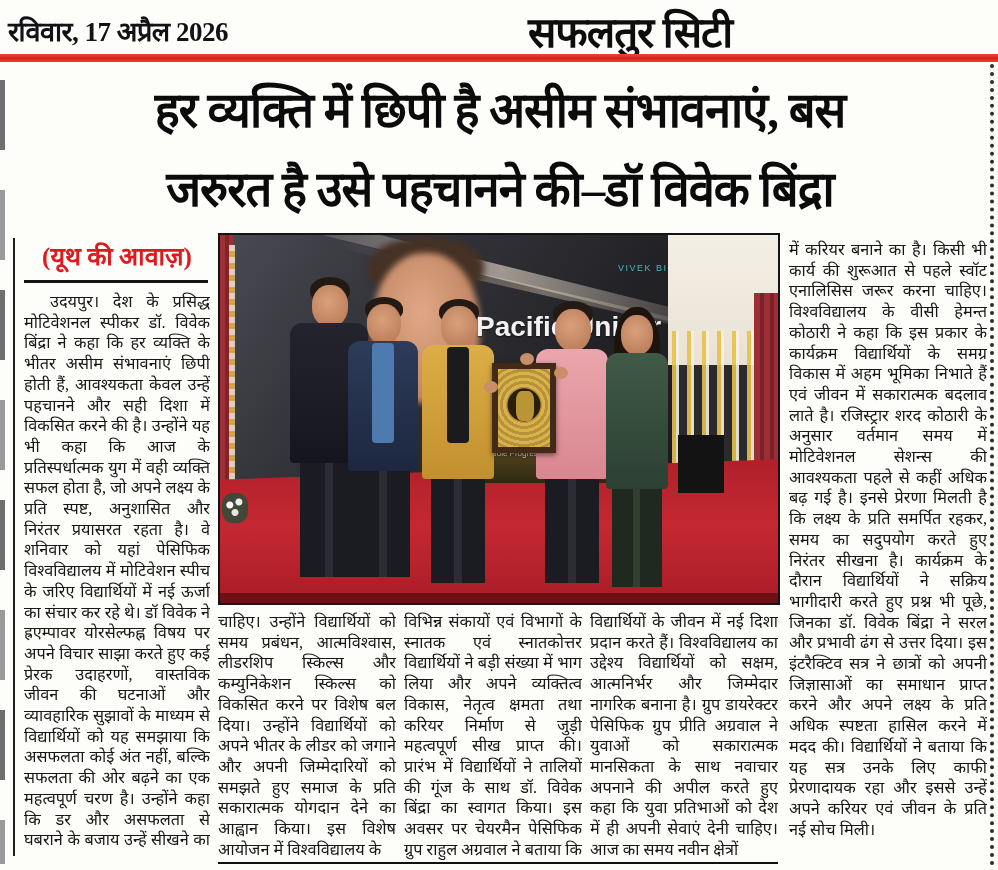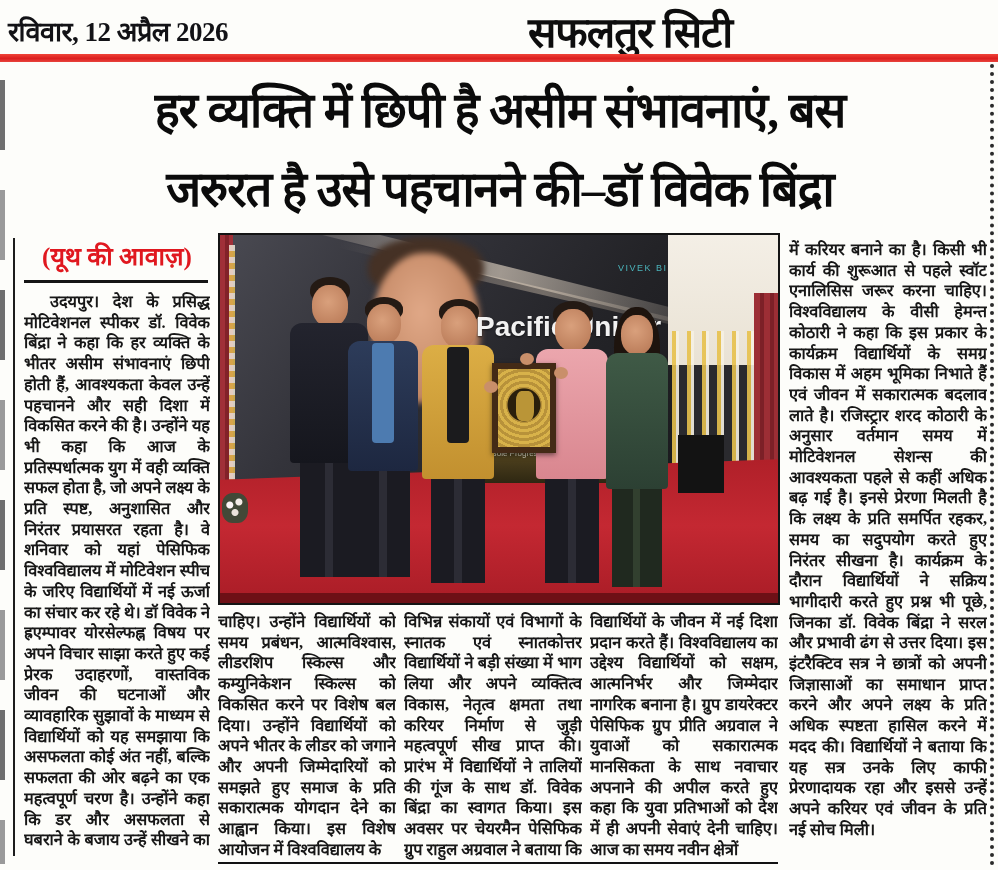--- a/index.html
+++ b/index.html
@@ -54,21 +54,21 @@
   
   .kicker {
     left: 22px; top: 238px; width: 190px;
     text-align: center; font-size: 25px; font-weight: 800; color: #e0181f;
   }
   .kicker-rule { left: 24px; top: 280px; width: 184px; height: 3px; background: #151515; }
 
   .body-col {
     font-size: 16.3px; line-height: 20.7px;
     text-align: justify; text-justify: inter-word;
-    color: #171717; overflow: hidden; font-weight: bold;
+    color: #171717; overflow: hidden;
   }
   .col-1 { left: 24px;  top: 292px; width: 186px; height: 562px; text-indent: 26px; }
   .col-2 { left: 218px; top: 612px; width: 178px; height: 248px; }
   .col-3 { left: 404px; top: 612px; width: 178px; height: 248px; }
   .col-4 { left: 590px; top: 612px; width: 188px; height: 248px; }
   .col-5 { left: 789px; top: 240px; width: 198px; height: 620px; }
 
   
   .photo {
     left: 218px; top: 233px; width: 562px; height: 372px;
@@ -149,21 +149,21 @@
       radial-gradient(circle at 50% 46%, #2a1f0c 0 16px, rgba(0,0,0,0) 17px),
       repeating-radial-gradient(circle at 50% 46%, #d8b24a 0 3px, #b8923a 3px 6px);
     box-shadow: 0 2px 5px rgba(0,0,0,.5);
   }
   .award-medallion { position: absolute; left: 18px; top: 22px; width: 18px; height: 30px; background: #caa23c; border-radius: 30%; opacity: .9; }
   .hand { position: absolute; width: 14px; height: 12px; background: #c98f6a; border-radius: 50%; }
 </style>
 </head>
 <body>
 
-<div class="abs masthead-date">रविवार, 12 अप्रैल 2026</div>
+<div class="abs masthead-date">रविवार, 17 अप्रैल 2026</div>
 <div class="abs masthead-title">सफलतुर सिटी</div>
 <div class="abs red-rule"></div>
 
 <div class="abs headline">
   <div>हर व्यक्ति में छिपी है असीम संभावनाएं, बस</div>
   <div>जरुरत है उसे पहचानने की–डॉ विवेक बिंद्रा</div>
 </div>
 
 <div class="abs left-scan-bar"></div>
 <div class="abs left-col-rule"></div>

